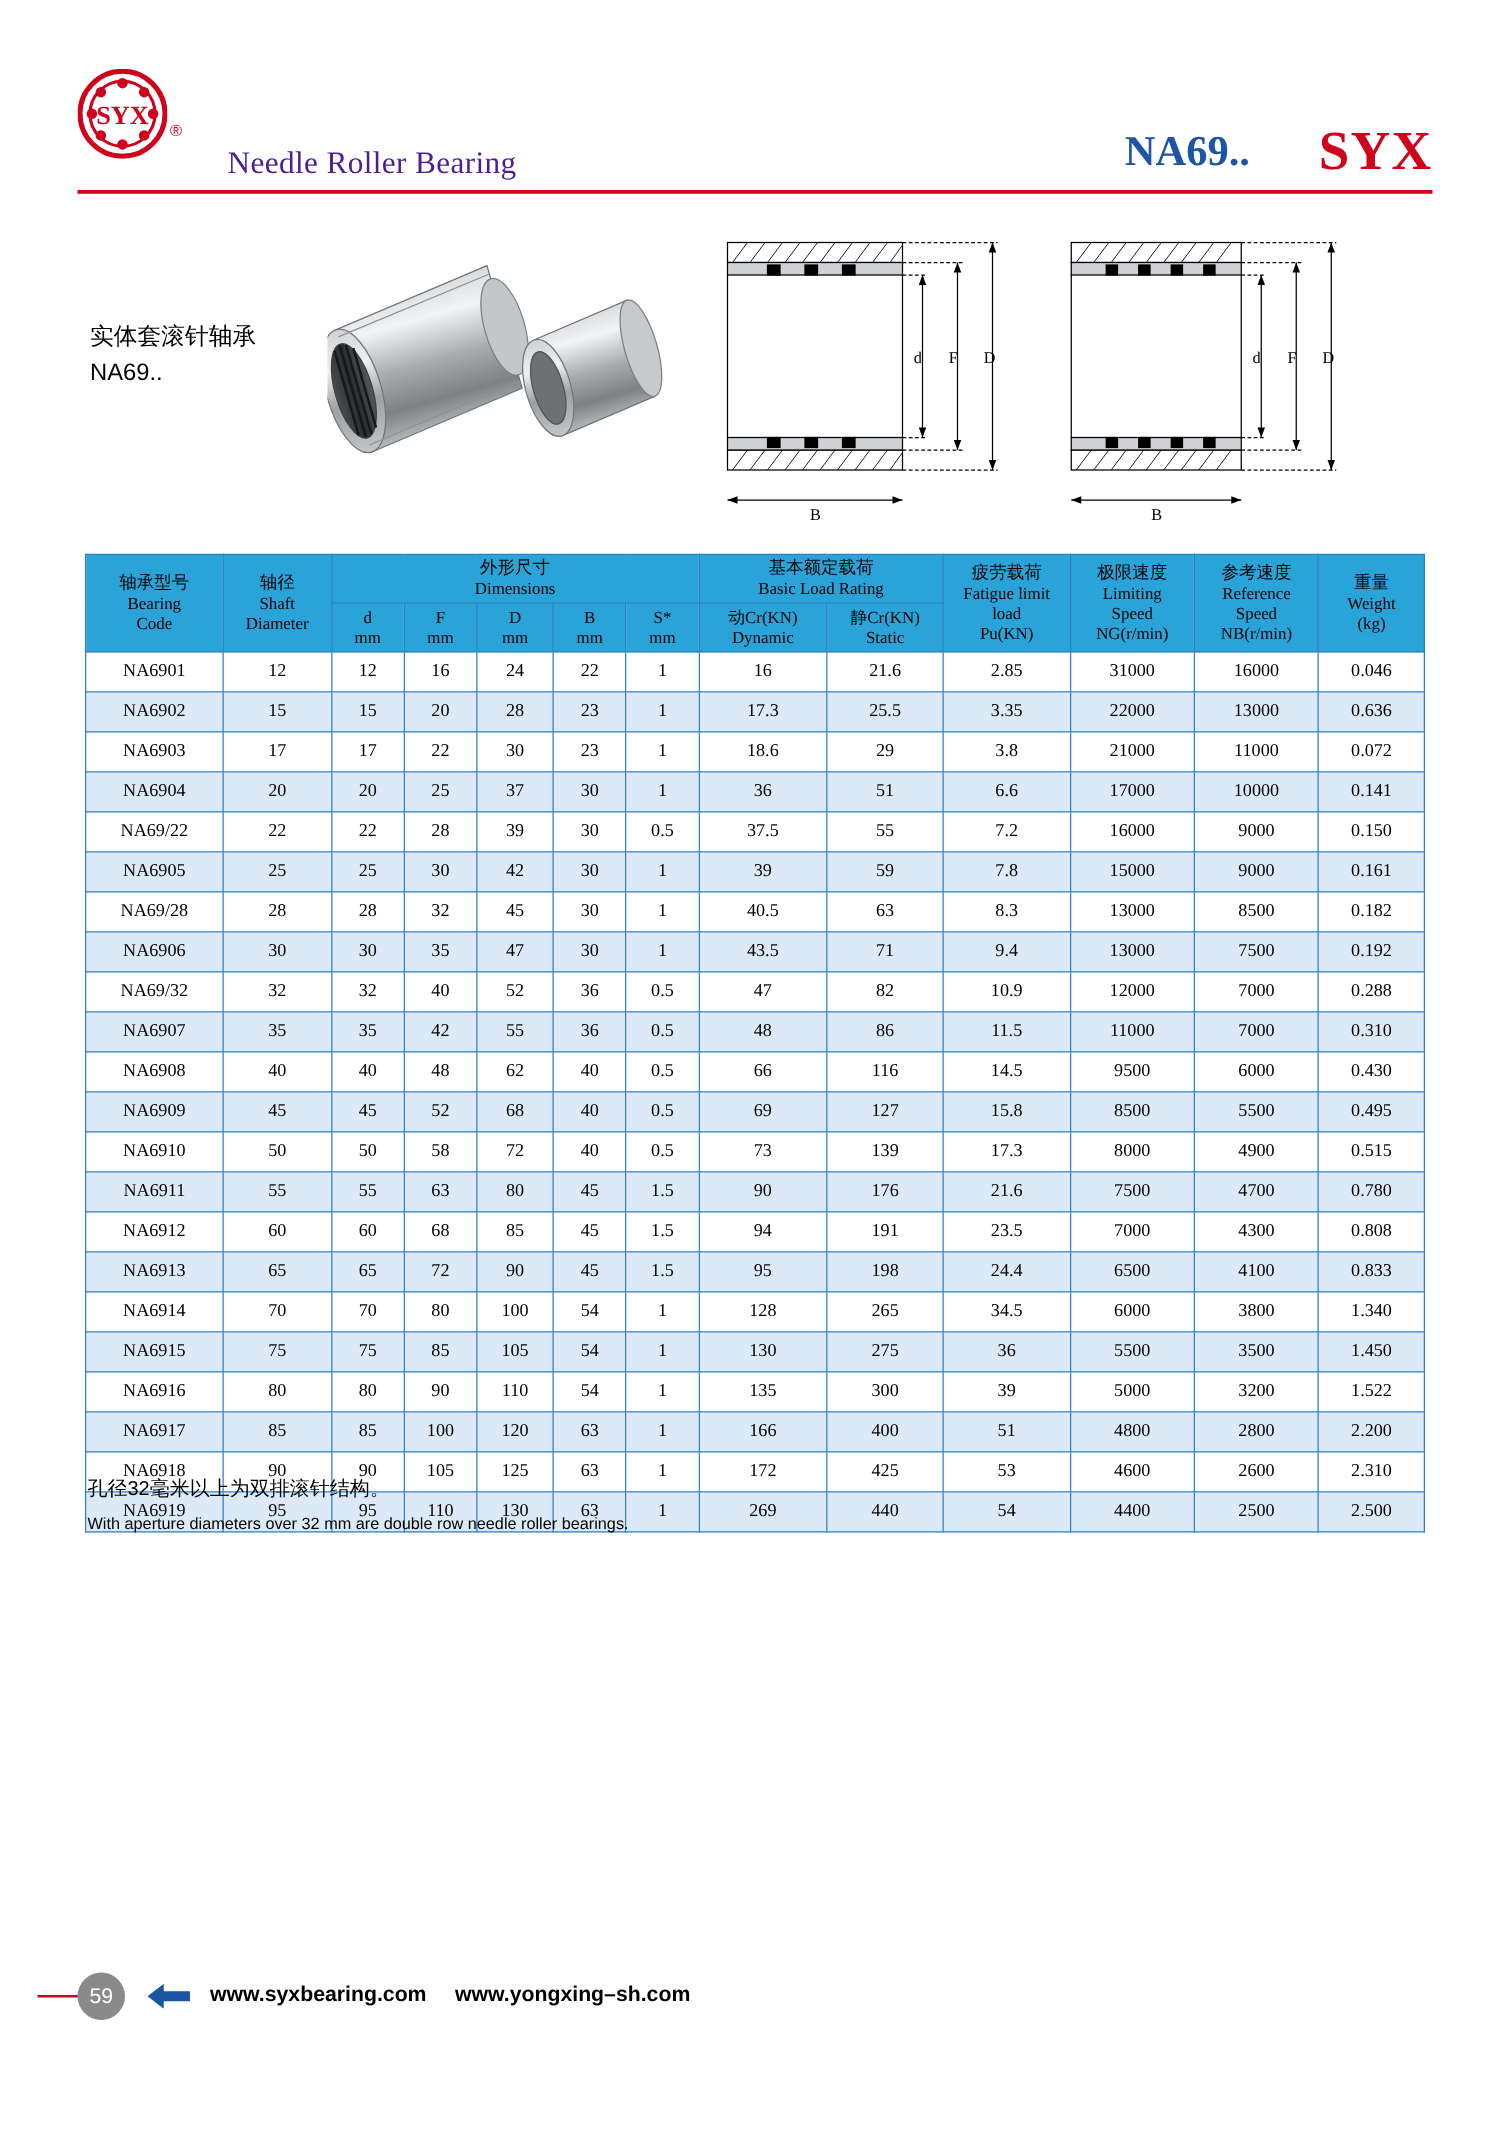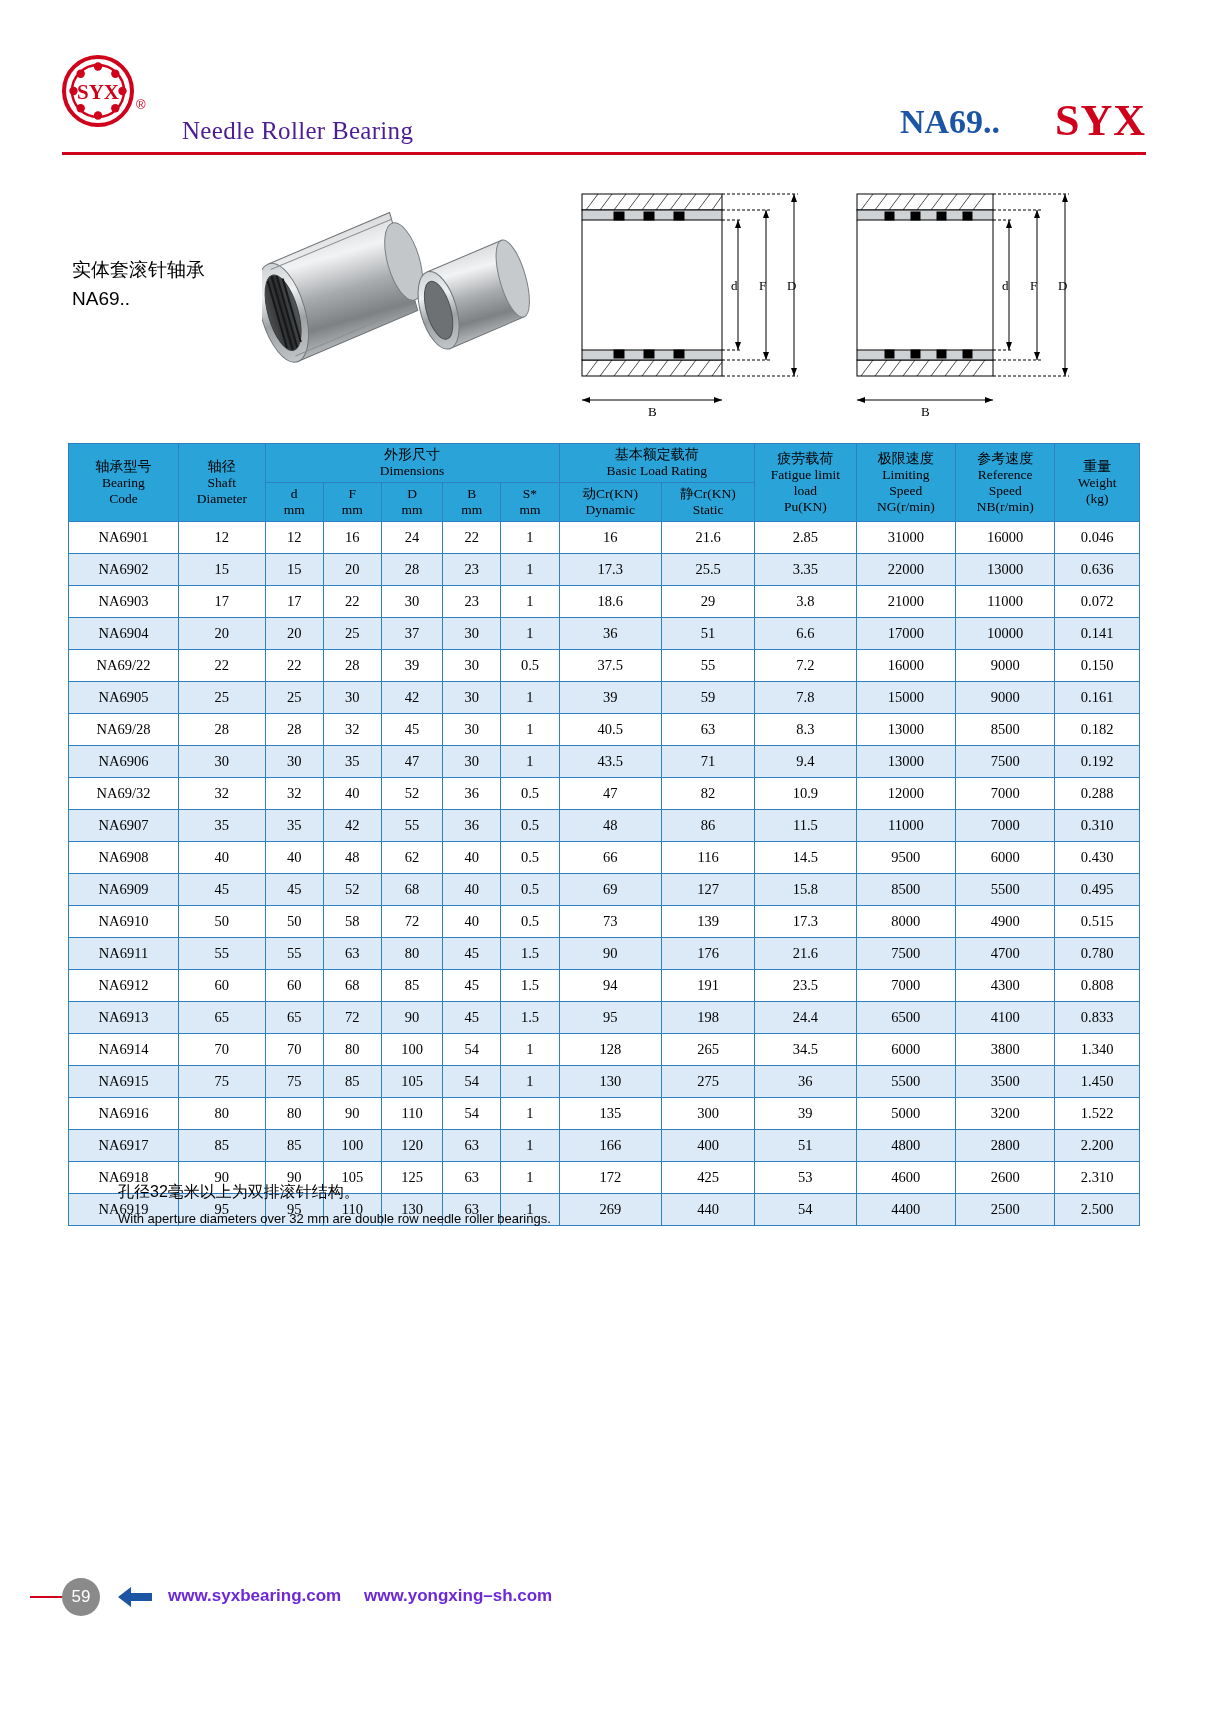--- a/index.html
+++ b/index.html
@@ -171,21 +171,20 @@
   col.c11 { width: 94px; }
   col.c12 { width: 80px; }
 
   
   .notes {
     position: absolute;
     left: 70px;
     top: 1178px;
     font-size: 16px;
     line-height: 27px;
-    padding-left: 48px;
   }
   .note-cn { font-size: 16px; }
   .note-en { font-size: 13px; }
 
   
   .footer-rule {
     position: absolute;
     left: 30px;
     top: 1596px;
     width: 44px;
@@ -212,21 +211,21 @@
     top: 1584px;
     width: 34px;
     height: 26px;
   }
   .footer-links {
     position: absolute;
     left: 168px;
     top: 1586px;
     font-size: 17px;
     font-weight: bold;
-    color: #6d28d9;
+    color: #000000;
     font-family: "Liberation Sans", sans-serif;
   }
   .footer-links span { margin-right: 18px; }
 </style>
 </head>
 <body>
 
 <div class="page">
 
   <div class="header">

